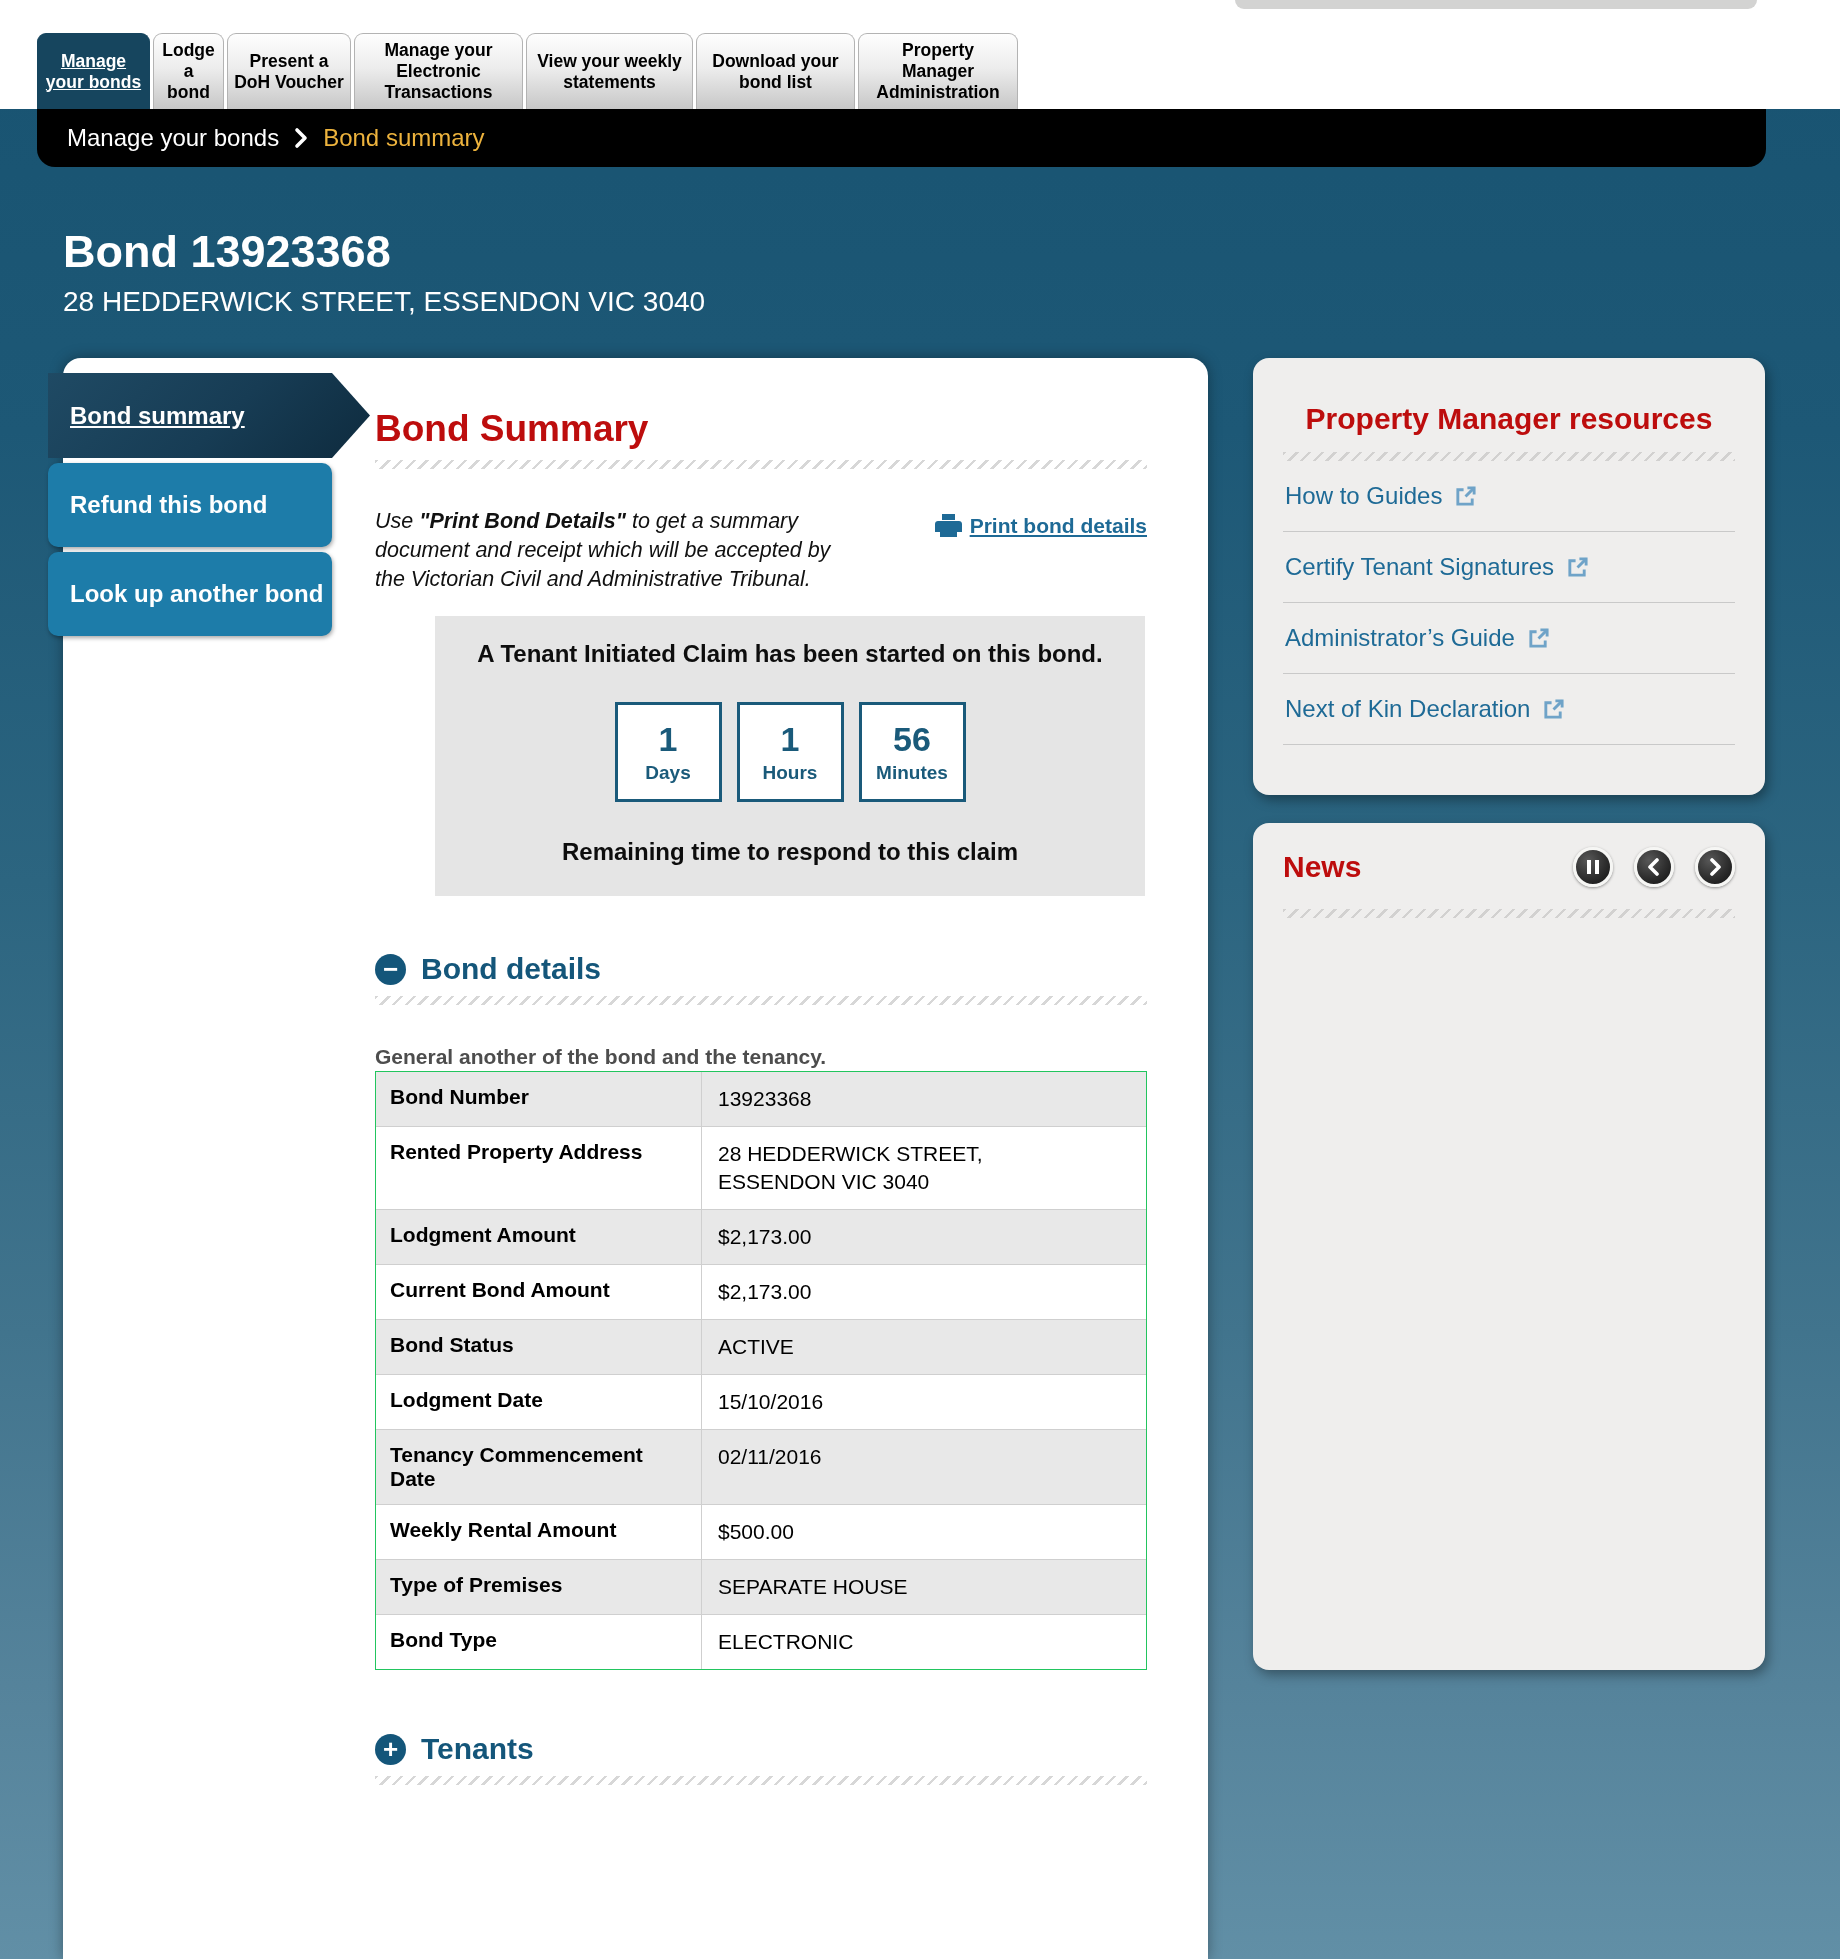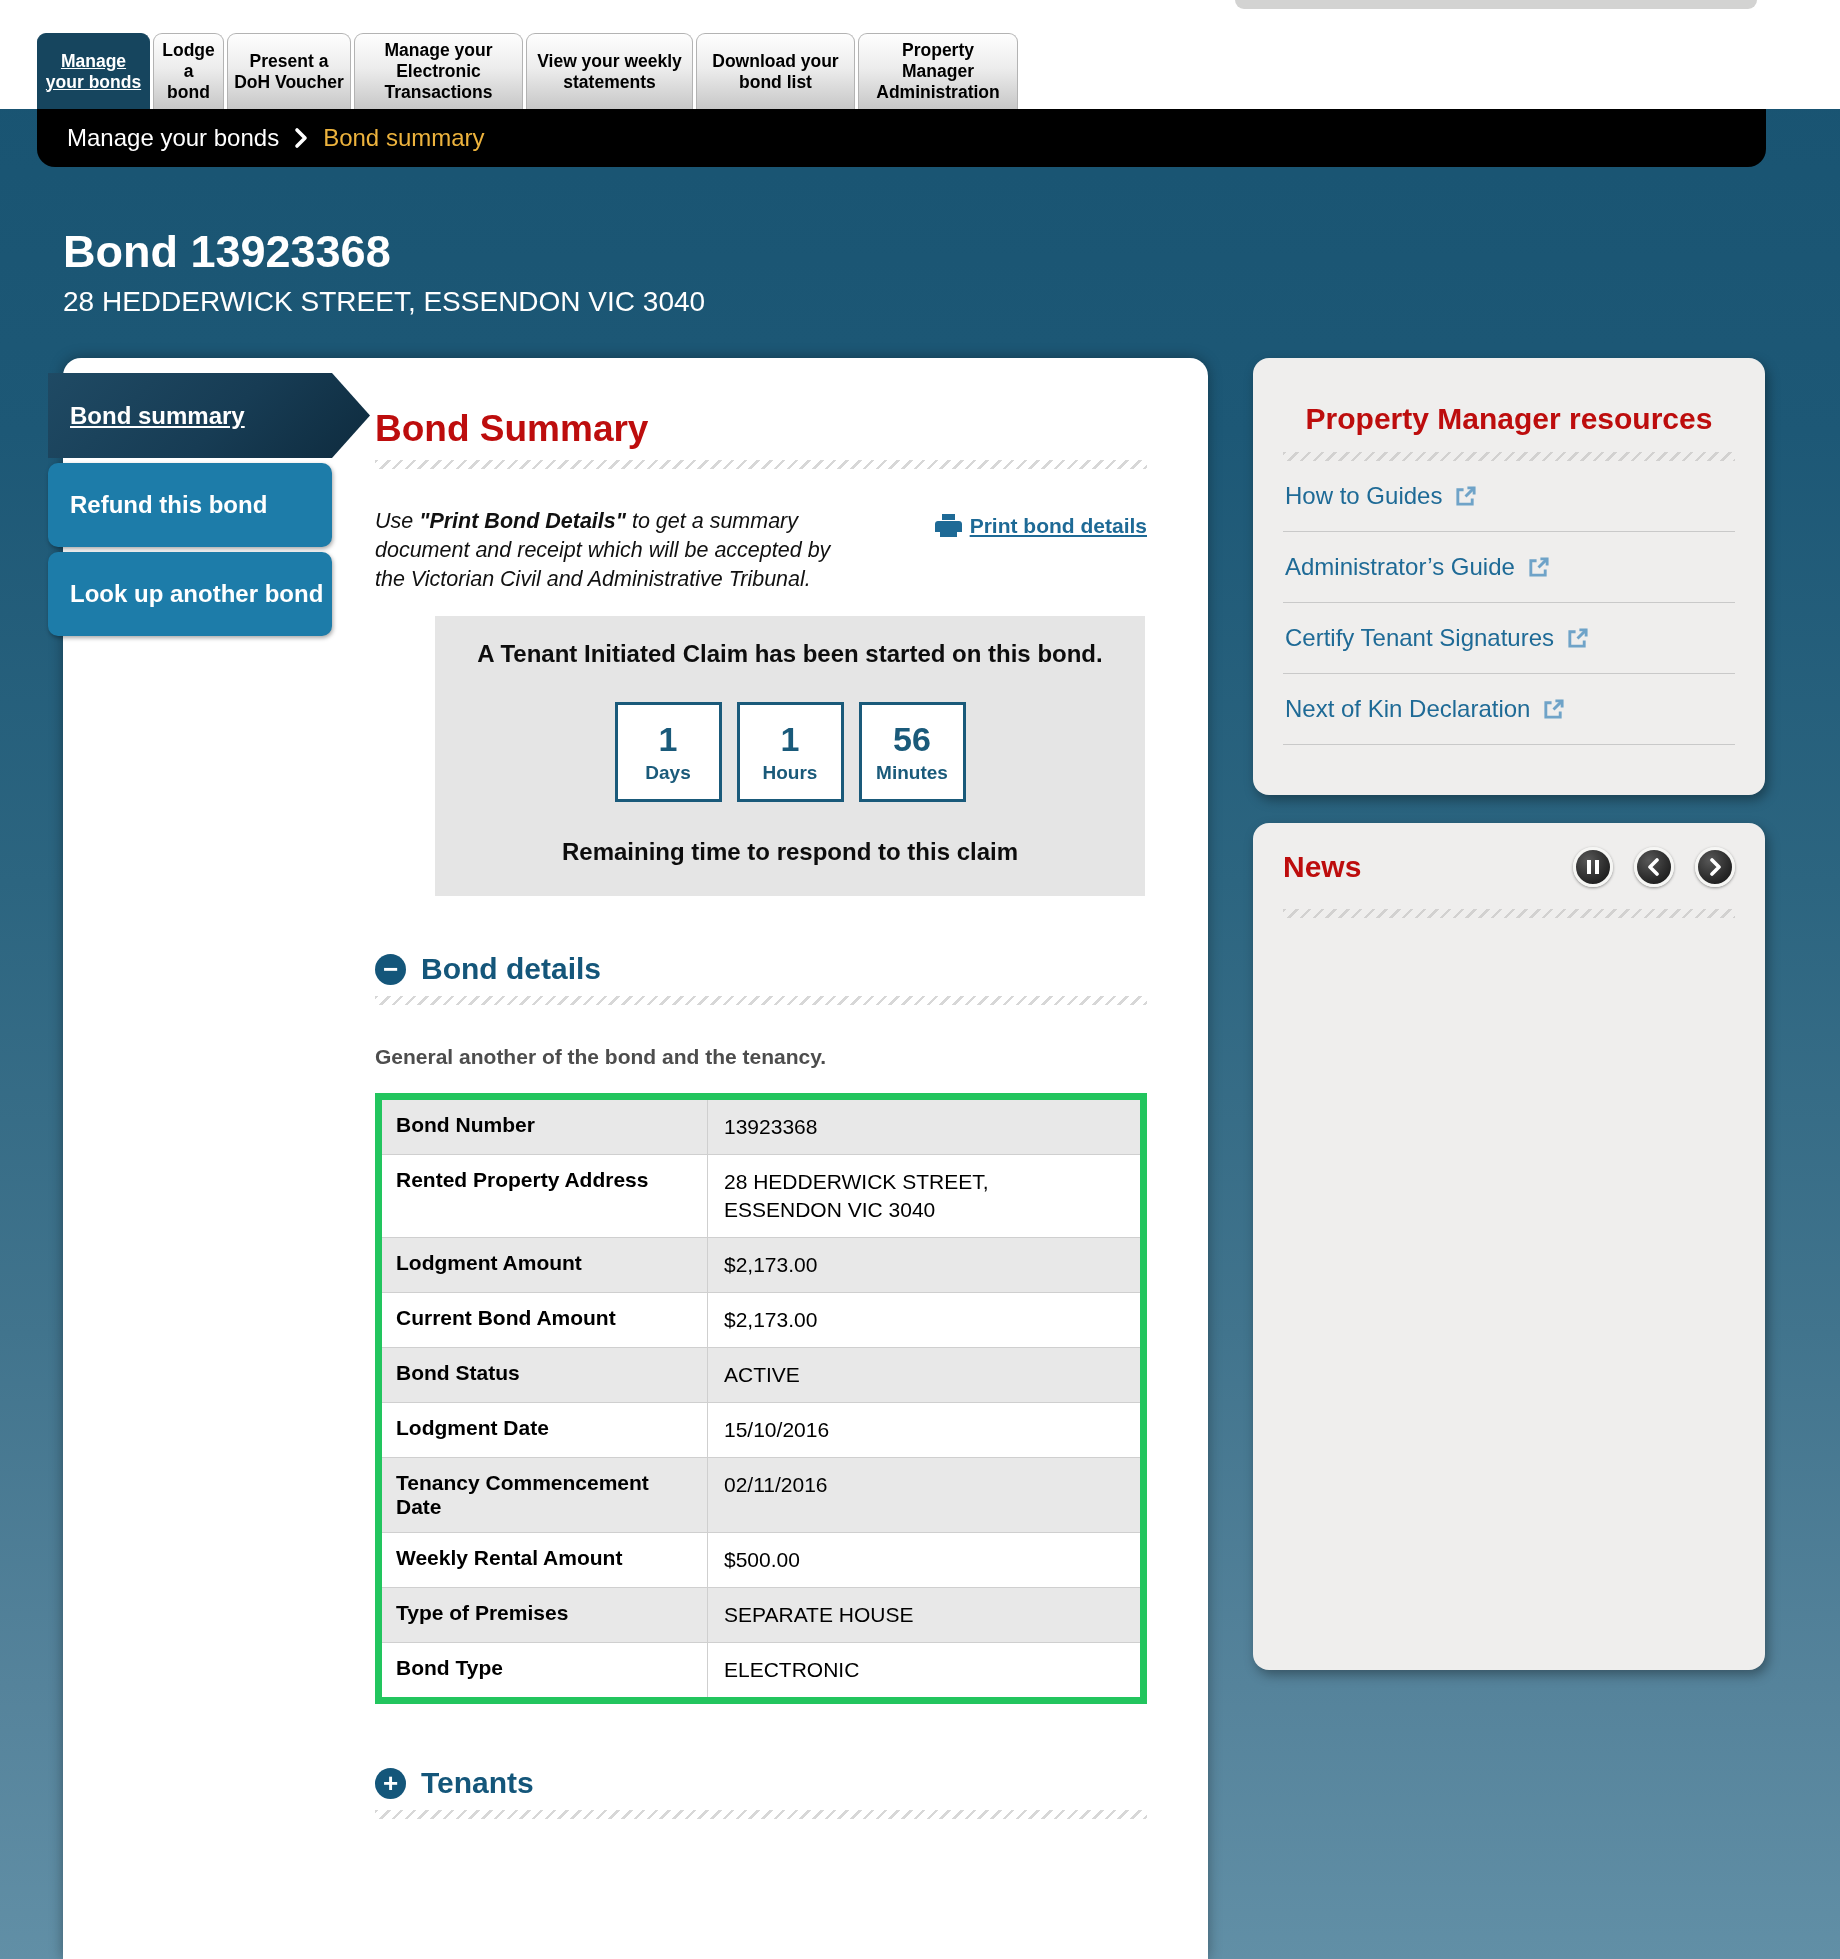--- a/index.html
+++ b/index.html
@@ -86,21 +86,21 @@
   }
   
   .section-hdr { margin-top:56px; display:flex; align-items:center; gap:15px; }
   .circle-icon {
     width:31px; height:31px; border-radius:50%; background:#14567a; color:#fff;
     display:flex; align-items:center; justify-content:center; font-size:26px; font-weight:bold; line-height:1;
   }
   .section-hdr h2 { color:#14567a; font-size:30px; font-weight:bold; }
   .section-desc { margin-top:40px; color:#4d4d4d; font-size:21px; font-weight:bold; }
   
-  .dtable { margin-top:24px; border:7px solid #22c55e; }
+  .dtable { margin-top:2px; border:1px solid #22c55e; }
   .trow { display:flex; border-bottom:1px solid #cfcfcf; background:#fff; }
   .trow:last-child { border-bottom:none; }
   .trow.alt { background:#e8e8e8; }
   .tlabel { width:326px; padding:13px 10px 13px 14px; font-size:21px; font-weight:bold; color:#000; border-right:1px solid #cfcfcf; }
   .tvalue { flex:1; padding:13px 10px 13px 16px; font-size:21px; color:#000; line-height:28px; }
   
   .side-panel {
     position:absolute; left:1253px; width:512px; background:#efeeed;
     border-radius:16px; box-shadow:3px 5px 12px rgba(0,0,0,0.35); z-index:1;
   }
@@ -268,31 +268,31 @@
       <span>How to Guides</span>
       <svg width="23" height="23" viewBox="0 0 24 24">
           <g fill="none" stroke="#6fa3c8" stroke-width="3">
             <path d="M10 5H4v15h15v-6"></path>
             <path d="M14 3h7v7"></path>
             <path d="M21 3l-9 9"></path>
           </g>
         </svg>
     </div>
     <div class="side-link">
-      <span>Administrator’s Guide</span>
+      <span>Certify Tenant Signatures</span>
       <svg width="23" height="23" viewBox="0 0 24 24">
           <g fill="none" stroke="#6fa3c8" stroke-width="3">
             <path d="M10 5H4v15h15v-6"></path>
             <path d="M14 3h7v7"></path>
             <path d="M21 3l-9 9"></path>
           </g>
         </svg>
     </div>
     <div class="side-link">
-      <span>Certify Tenant Signatures</span>
+      <span>Administrator’s Guide</span>
       <svg width="23" height="23" viewBox="0 0 24 24">
           <g fill="none" stroke="#6fa3c8" stroke-width="3">
             <path d="M10 5H4v15h15v-6"></path>
             <path d="M14 3h7v7"></path>
             <path d="M21 3l-9 9"></path>
           </g>
         </svg>
     </div>
     <div class="side-link">
       <span>Next of Kin Declaration</span>

